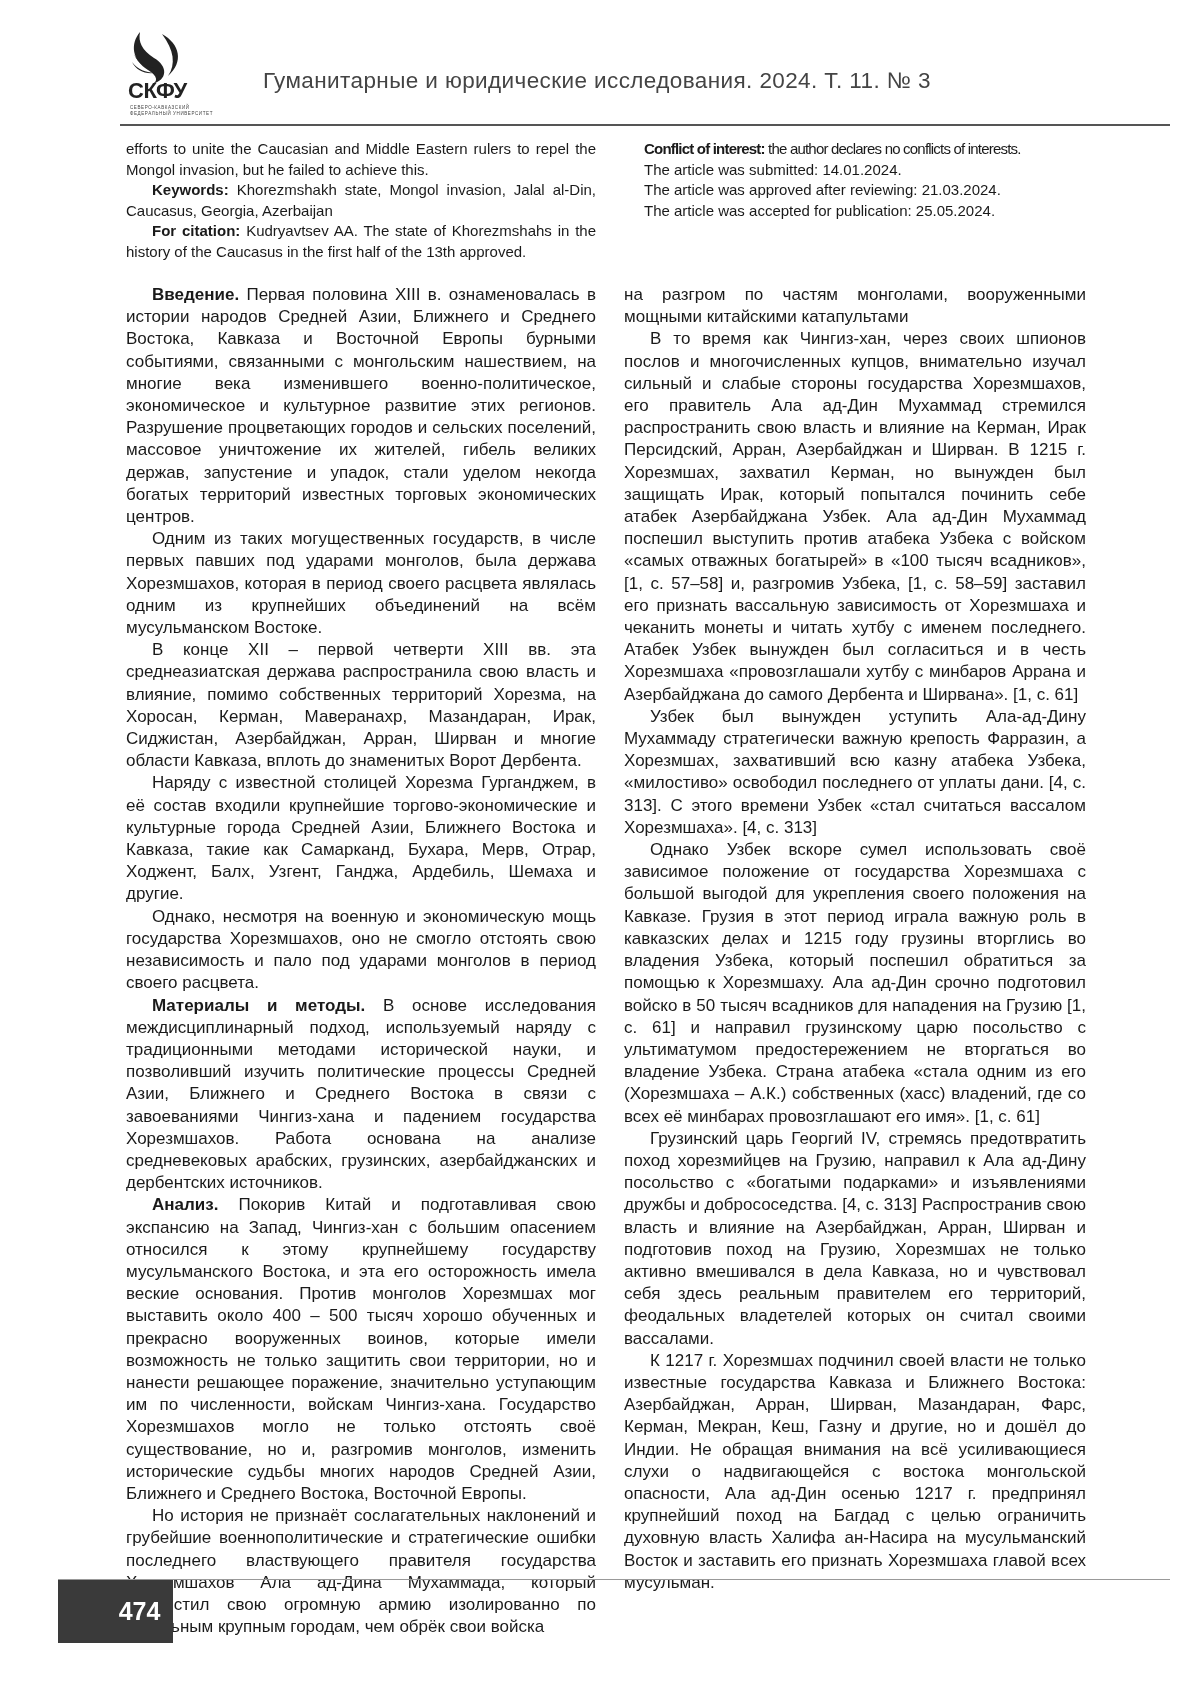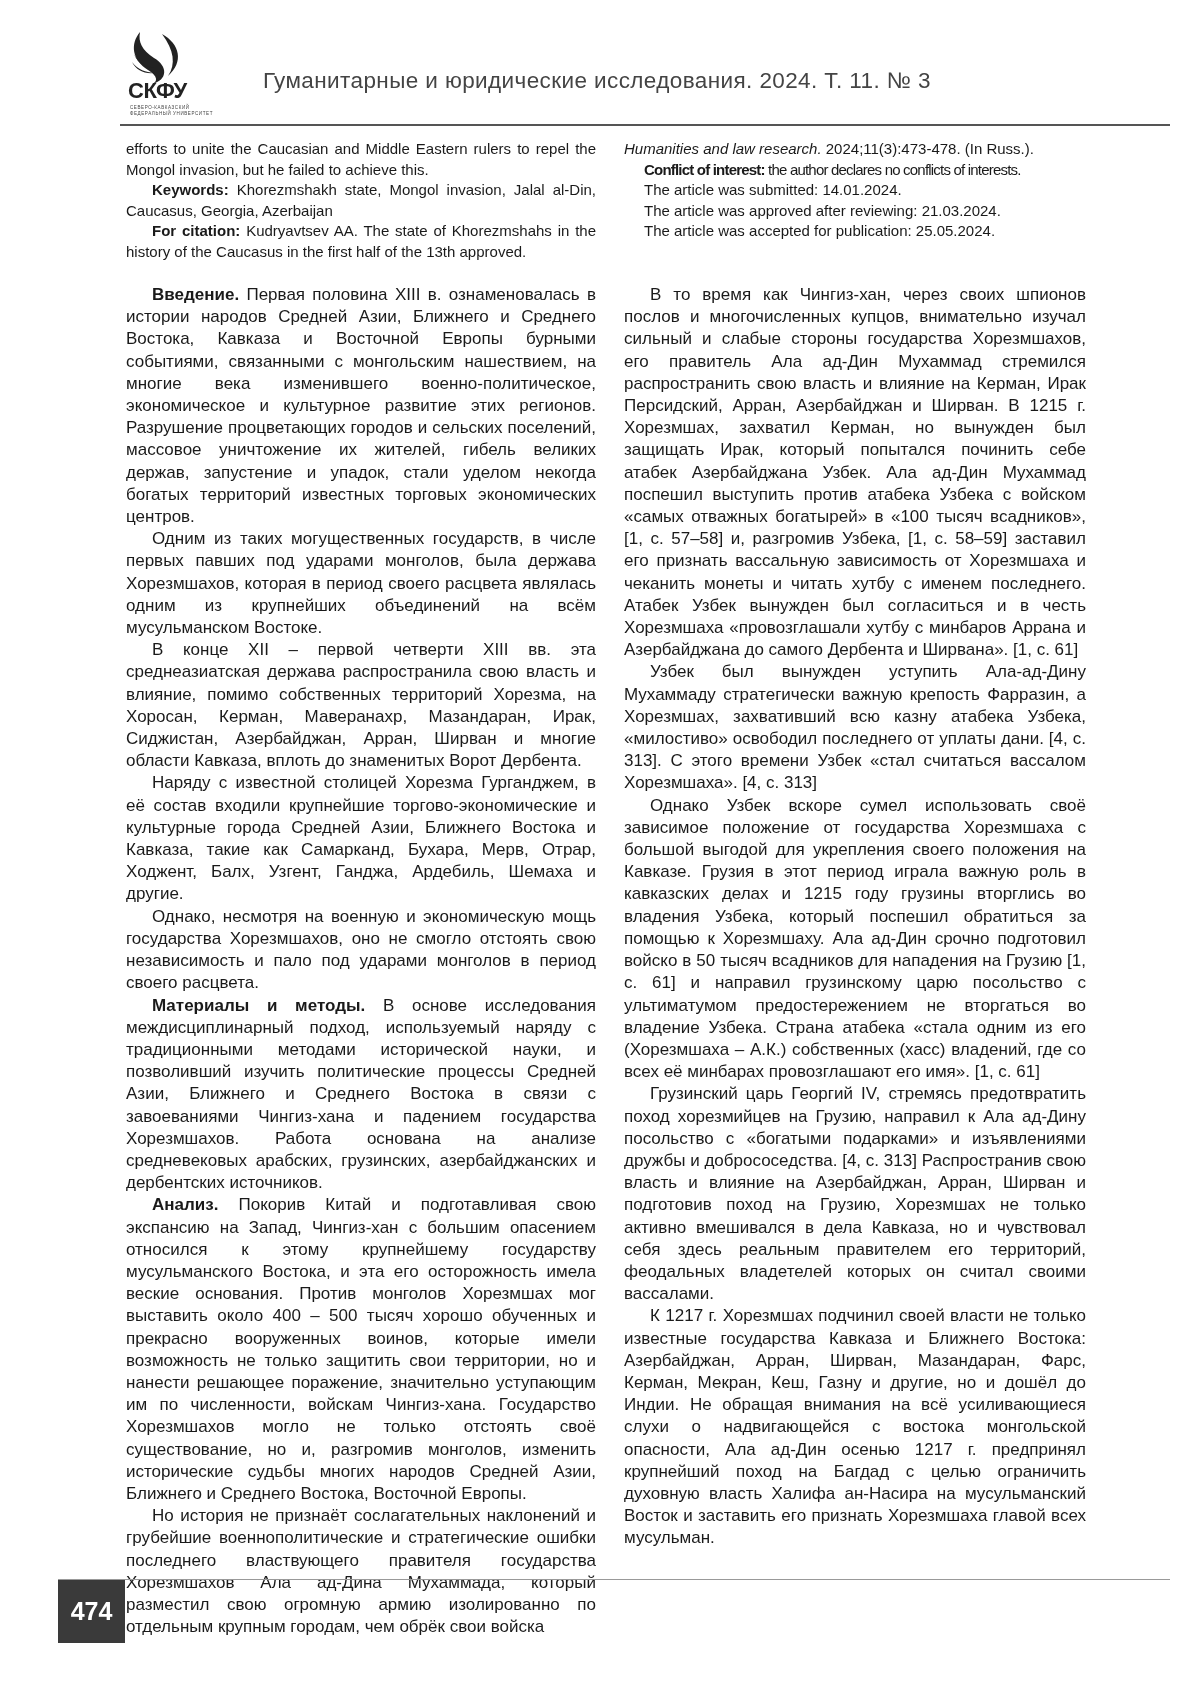--- a/index.html
+++ b/index.html
@@ -22,21 +22,21 @@
 
   .abs-left { left: 126px; top: 139px; width: 470px; font-size: 15px; line-height: 20.6px; }
   .abs-right { left: 624px; top: 139px; width: 462px; font-size: 15px; line-height: 20.6px; }
   .abs-right .ind-line { padding-left: 20px; text-align: left; }
   .abs-right .conflict { letter-spacing: -0.8px; }
 
   .body-left { left: 126px; top: 284px; width: 470px; }
   .body-right { left: 624px; top: 284px; width: 462px; }
 
   .footer-rule { position: absolute; left: 58px; top: 1579px; width: 1112px; border-top: 1.5px solid #999; }
-  .page-box { position: absolute; left: 58px; top: 1580px; width: 67px; height: 63px; background: #3a3a3a; color: #fff; font-size: 25px; font-weight: bold; display: flex; align-items: center; justify-content: center; }
+  .page-box { position: absolute; left: 58px; top: 1580px; width: 67px; height: 63px; background: #3a3a3a; color: #fff; font-size: 25px; font-weight: bold; display: flex; align-items: center; justify-content: center; padding-left: 48px; }
 </style>
 </head>
 <body>
 
 <div class="header">
   <div class="logo">
     <svg width="70" height="55" viewBox="0 0 70 55">
       <path d="M12 2 C2 14, 4 30, 20 40 C30 46, 30 52, 24 54 C40 50, 40 36, 26 28 C14 20, 10 12, 12 2 Z" fill="#222"></path>
       <path d="M34 4 C52 14, 56 32, 40 46 C48 34, 46 20, 34 4 Z" fill="#222"></path>
       <path d="M6 24 C10 32, 18 36, 26 38 C18 38, 10 34, 6 24 Z" fill="#222"></path>
@@ -50,39 +50,39 @@
   <div class="header-rule"></div>
 </div>
 
 <div class="col abs-left">
   <p>efforts to unite the Caucasian and Middle Eastern rulers to repel the Mongol invasion, but he failed to achieve this.</p>
   <p class="ind"><b>Keywords:</b> <span>Khorezmshakh state, Mongol invasion, Jalal al-Din, Caucasus, Georgia, Azerbaijan</span></p>
   <p class="ind"><b>For citation:</b> <span>Kudryavtsev AA. The state of Khorezmshahs in the history of the Caucasus in the first half of the 13th approved.</span></p>
 </div>
 
 <div class="col abs-right">
-  <p><i>Humanities and law research.</i> <span>2024;11(3):473-478. (In Russ.).</span></p>
   <p class="ind-line conflict"><b>Conflict of interest:</b> <span>the author declares no conflicts of interests.</span></p>
   <p class="ind-line">The article was submitted: 14.01.2024.</p>
   <p class="ind-line">The article was approved after reviewing: 21.03.2024.</p>
   <p class="ind-line">The article was accepted for publication: 25.05.2024.</p>
 </div>
 
 <div class="col body-left">
   <p class="ind"><b>Введение.</b> <span>Первая половина XIII в. ознаменовалась в истории народов Средней Азии, Ближнего и Среднего Востока, Кавказа и Восточной Европы бурными событиями, связанными с монгольским нашествием, на многие века изменившего военно-политическое, экономическое и культурное развитие этих регионов. Разрушение процветающих городов и сельских поселений, массовое уничтожение их жителей, гибель великих держав, запустение и упадок, стали уделом некогда богатых территорий известных торговых экономических центров.</span></p>
   <p class="ind">Одним из таких могущественных государств, в числе первых павших под ударами монголов, была держава Хорезмшахов, которая в период своего расцвета являлась одним из крупнейших объединений на всём мусульманском Востоке.</p>
   <p class="ind">В конце XII – первой четверти XIII вв. эта среднеазиатская держава распространила свою власть и влияние, помимо собственных территорий Хорезма, на Хоросан, Керман, Мавеpанахр, Мазандаран, Ирак, Сиджистан, Азербайджан, Арран, Ширван и многие области Кавказа, вплоть до знаменитых Ворот Дербента.</p>
   <p class="ind">Наряду с известной столицей Хорезма Гурганджем, в её состав входили крупнейшие торгово-экономические и культурные города Средней Азии, Ближнего Востока и Кавказа, такие как Самарканд, Бухара, Мерв, Отрар, Ходжент, Балх, Узгент, Ганджа, Ардебиль, Шемаха и другие.</p>
   <p class="ind">Однако, несмотря на военную и экономическую мощь государства Хорезмшахов, оно не смогло отстоять свою независимость и пало под ударами монголов в период своего расцвета.</p>
   <p class="ind"><b>Материалы и методы.</b> <span>В основе исследования междисциплинарный подход, используемый наряду с традиционными методами исторической науки, и позволивший изучить политические процессы Средней Азии, Ближнего и Среднего Востока в связи с завоеваниями Чингиз-хана и падением государства Хорезмшахов. Работа основана на анализе средневековых арабских, грузинских, азербайджанских и дербентских источников.</span></p>
   <p class="ind"><b>Анализ.</b> <span>Покорив Китай и подготавливая свою экспансию на Запад, Чингиз-хан с большим опасением относился к этому крупнейшему государству мусульманского Востока, и эта его осторожность имела веские основания. Против монголов Хорезмшах мог выставить около 400 – 500 тысяч хорошо обученных и прекрасно вооруженных воинов, которые имели возможность не только защитить свои территории, но и нанести решающее поражение, значительно уступающим им по численности, войскам Чингиз-хана. Государство Хорезмшахов могло не только отстоять своё существование, но и, разгромив монголов, изменить исторические судьбы многих народов Средней Азии, Ближнего и Среднего Востока, Восточной Европы.</span></p>
   <p class="ind">Но история не признаёт сослагательных наклонений и грубейшие военнополитические и стратегические ошибки последнего властвующего правителя государства Хорезмшахов Ала ад-Дина Мухаммада, который разместил свою огромную армию изолированно по отдельным крупным городам, чем обрёк свои войска</p>
 </div>
 
 <div class="col body-right">
+  <p>на разгром по частям монголами, вооруженными мощными китайскими катапультами</p>
   <p class="ind">В то время как Чингиз-хан, через своих шпионов послов и многочисленных купцов, внимательно изучал сильный и слабые стороны государства Хорезмшахов, его правитель Ала ад-Дин Мухаммад стремился распространить свою власть и влияние на Керман, Ирак Персидский, Арран, Азербайджан и Ширван. В 1215 г. Хорезмшах, захватил Керман, но вынужден был защищать Ирак, который попытался починить себе атабек Азербайджана Узбек. Ала ад-Дин Мухаммад поспешил выступить против атабека Узбека с войском «самых отважных богатырей» в «100 тысяч всадников», [1, с. 57–58] и, разгромив Узбека, [1, с. 58–59] заставил его признать вассальную зависимость от Хорезмшаха и чеканить монеты и читать хутбу с именем последнего. Атабек Узбек вынужден был согласиться и в честь Хорезмшаха «провозглашали хутбу с минбаров Аррана и Азербайджана  до самого Дербента и Ширвана». [1, с. 61]</p>
   <p class="ind">Узбек был вынужден уступить Ала-ад-Дину Мухаммаду стратегически важную крепость Фарразин, а Хорезмшах, захвативший всю казну атабека Узбека, «милостиво» освободил последнего от уплаты дани. [4, с. 313]. С этого времени Узбек «стал считаться вассалом Хорезмшаха». [4, с. 313]</p>
   <p class="ind">Однако Узбек вскоре сумел использовать своё зависимое положение от государства Хорезмшаха с большой выгодой для укрепления своего положения на Кавказе. Грузия в этот период играла важную роль в кавказских делах и 1215 году грузины вторглись во владения Узбека, который поспешил обратиться за помощью к Хорезмшаху. Ала ад-Дин срочно подготовил войско в 50 тысяч всадников для нападения на Грузию [1, с. 61] и направил грузинскому царю посольство с ультиматумом предостережением не вторгаться во владение Узбека. Страна атабека «стала одним из его (Хорезмшаха – А.К.) собственных (хасс) владений, где со всех её минбарах провозглашают его имя». [1, с. 61]</p>
   <p class="ind">Грузинский царь Георгий IV, стремясь предотвратить поход хорезмийцев на Грузию, направил к Ала ад-Дину посольство с «богатыми подарками» и изъявлениями дружбы и добрососедства. [4, с. 313] Распространив свою власть и влияние на Азербайджан, Арран, Ширван и подготовив поход на Грузию, Хорезмшах не только активно вмешивался в дела Кавказа, но и чувствовал себя здесь реальным правителем его территорий, феодальных владетелей которых он считал своими вассалами.</p>
   <p class="ind">К 1217 г. Хорезмшах подчинил своей власти не только известные государства Кавказа и Ближнего Востока: Азербайджан, Арран, Ширван, Мазандаран, Фарс, Керман, Мекран, Кеш, Газну и другие, но и дошёл до Индии. Не обращая внимания на всё усиливающиеся слухи о надвигающейся с востока монгольской опасности, Ала ад-Дин осенью 1217 г. предпринял крупнейший поход на Багдад с целью ограничить духовную власть Халифа ан-Насира на мусульманский Восток и заставить его признать Хорезмшаха главой всех мусульман.</p>
 </div>
 
 <div class="footer-rule"></div>
 <div class="page-box">474</div>
 

